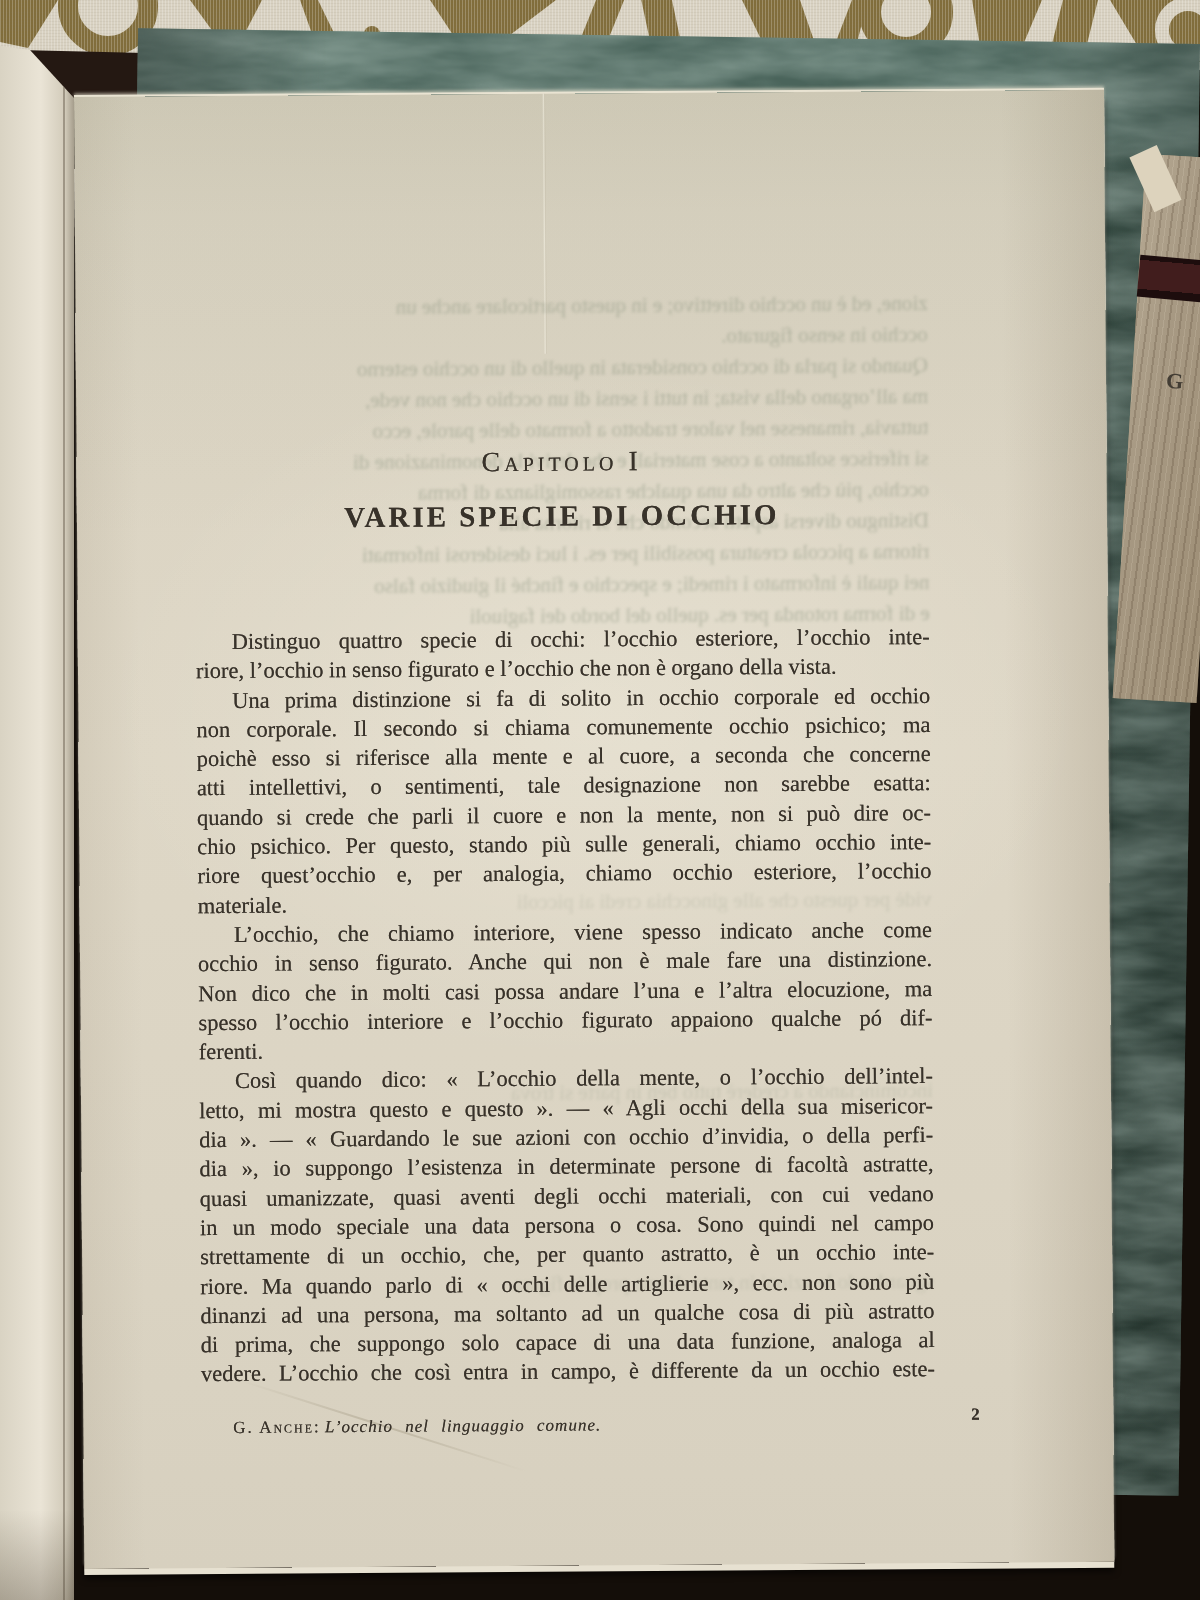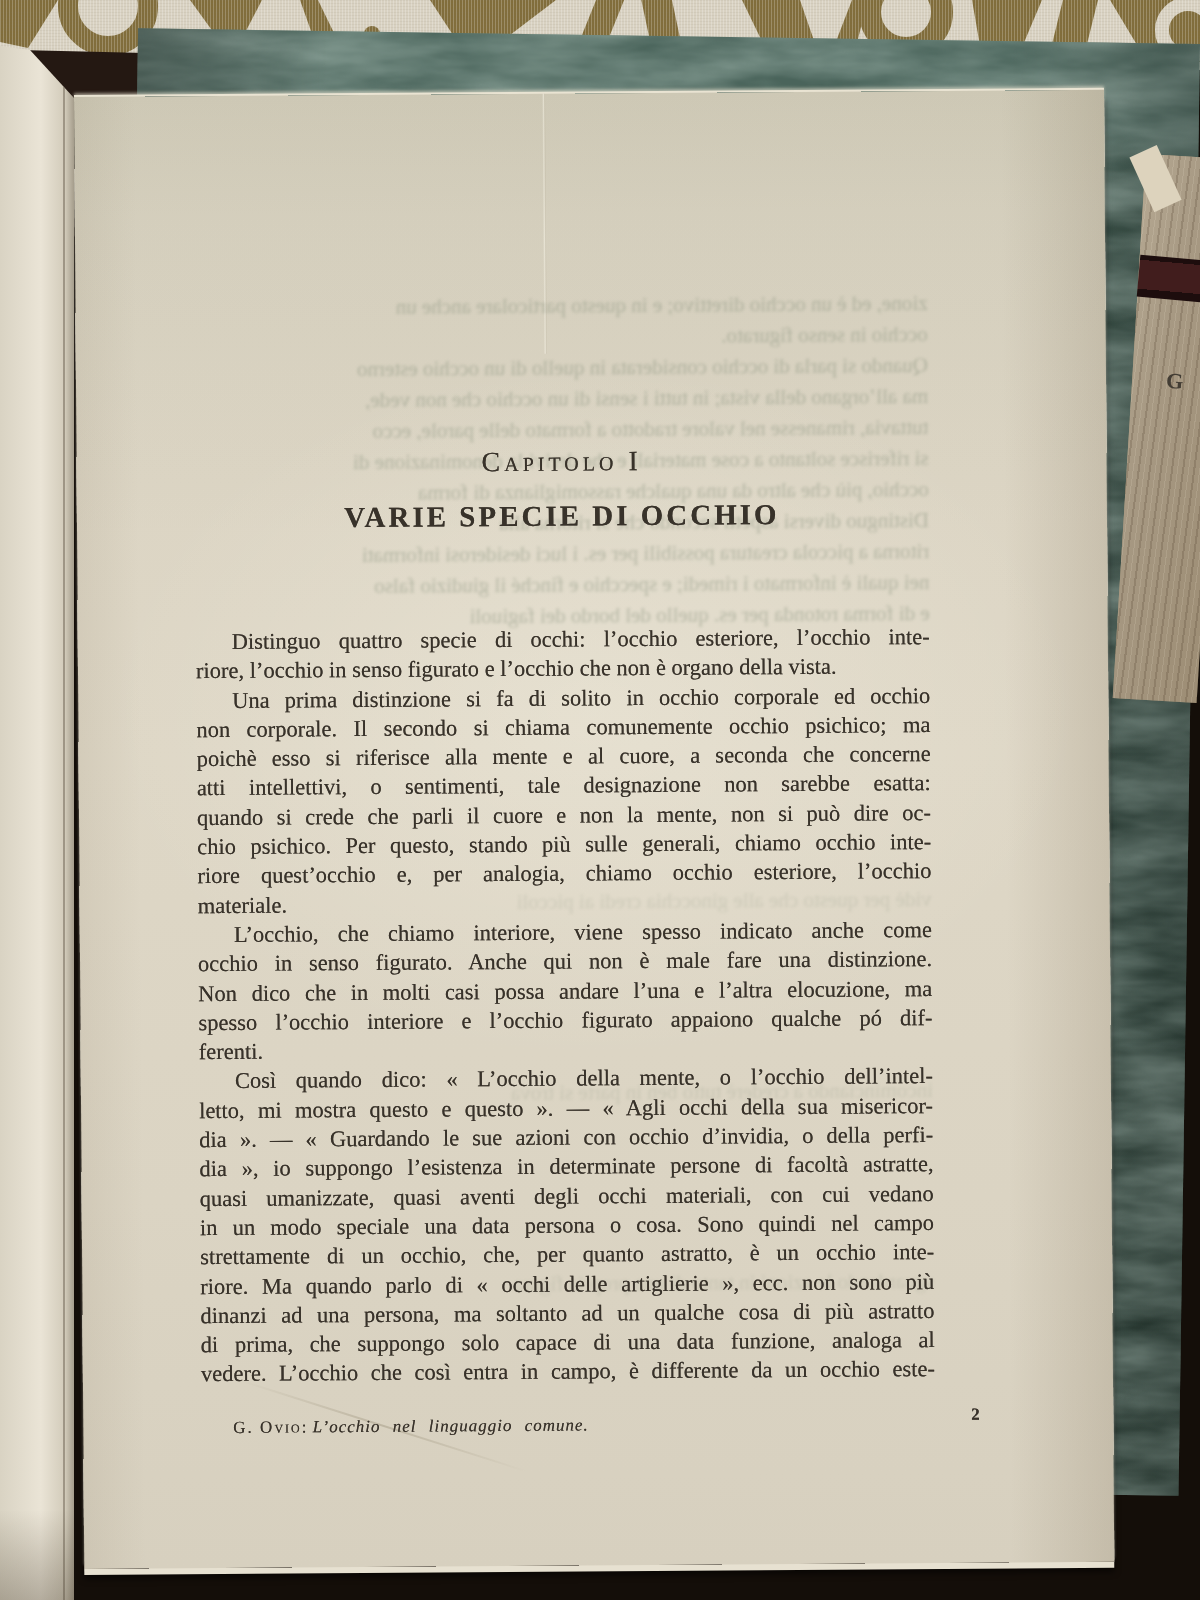--- a/index.html
+++ b/index.html
@@ -189,21 +189,21 @@
       <div class="line">quasi umanizzate, quasi aventi degli occhi materiali, con cui vedano</div>
       <div class="line">in un modo speciale una data persona o cosa. Sono quindi nel campo</div>
       <div class="line">strettamente di un occhio, che, per quanto astratto, è un occhio inte-</div>
       <div class="line">riore. Ma quando parlo di « occhi delle artiglierie », ecc. non sono più</div>
       <div class="line">dinanzi ad una persona, ma soltanto ad un qualche cosa di più astratto</div>
       <div class="line">di prima, che suppongo solo capace di una data funzione, analoga al</div>
       <div class="line">vedere. L’occhio che così entra in campo, è differente da un occhio este-</div>
     </div>
 
   <div class="footer ink">
-    <span class="author">G. Ovio:</span>
+    <span class="author">G. Anche:</span>
     <span class="btitle">L’occhio nel linguaggio comune.</span>
   </div>
   <div class="pagenum ink">2</div>
 </div>
 
 <div class="fore-edge">
   <div class="crease"></div>
   <div class="bottom-shade"></div>
 </div>
 

